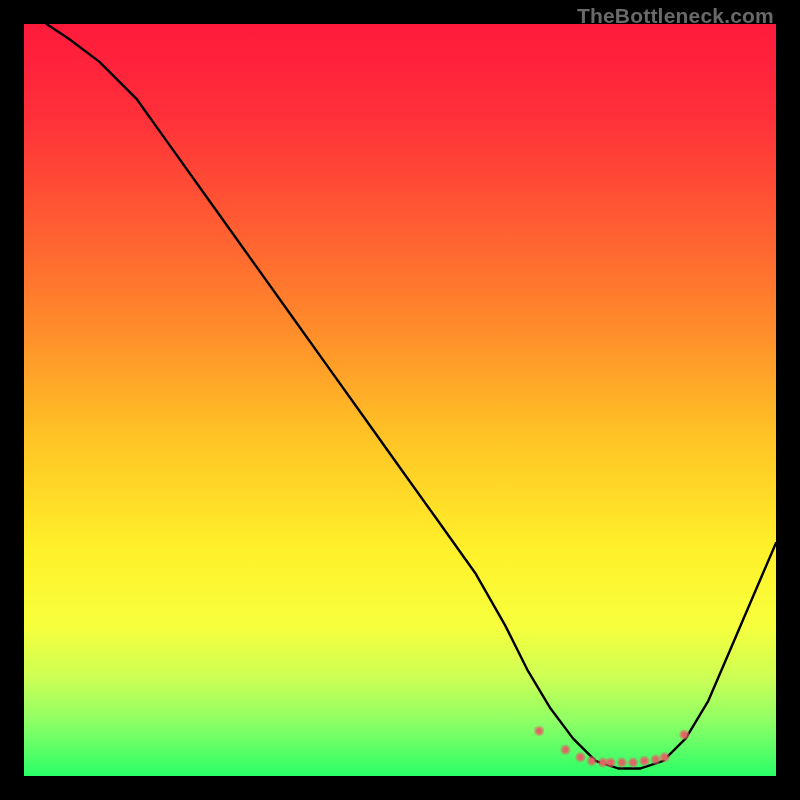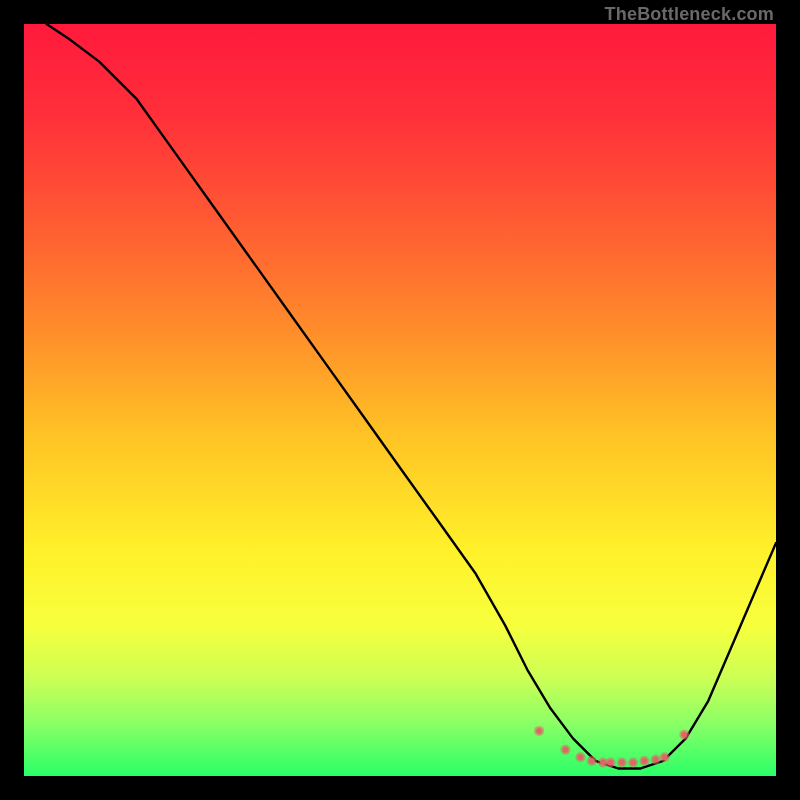--- a/index.html
+++ b/index.html
@@ -15,21 +15,21 @@
     left: 24px;
     top: 24px;
     width: 752px;
     height: 752px;
   }
   .watermark {
     position: absolute;
     top: 4px;
     right: 26px;
     font-family: Arial, Helvetica, sans-serif;
-    font-size: 18px;
+    font-size: 21px;
     font-weight: bold;
     color: #696969;
     letter-spacing: 0.2px;
     z-index: 10;
   }
   svg {
     display: block;
   }
 </style>
 </head>

